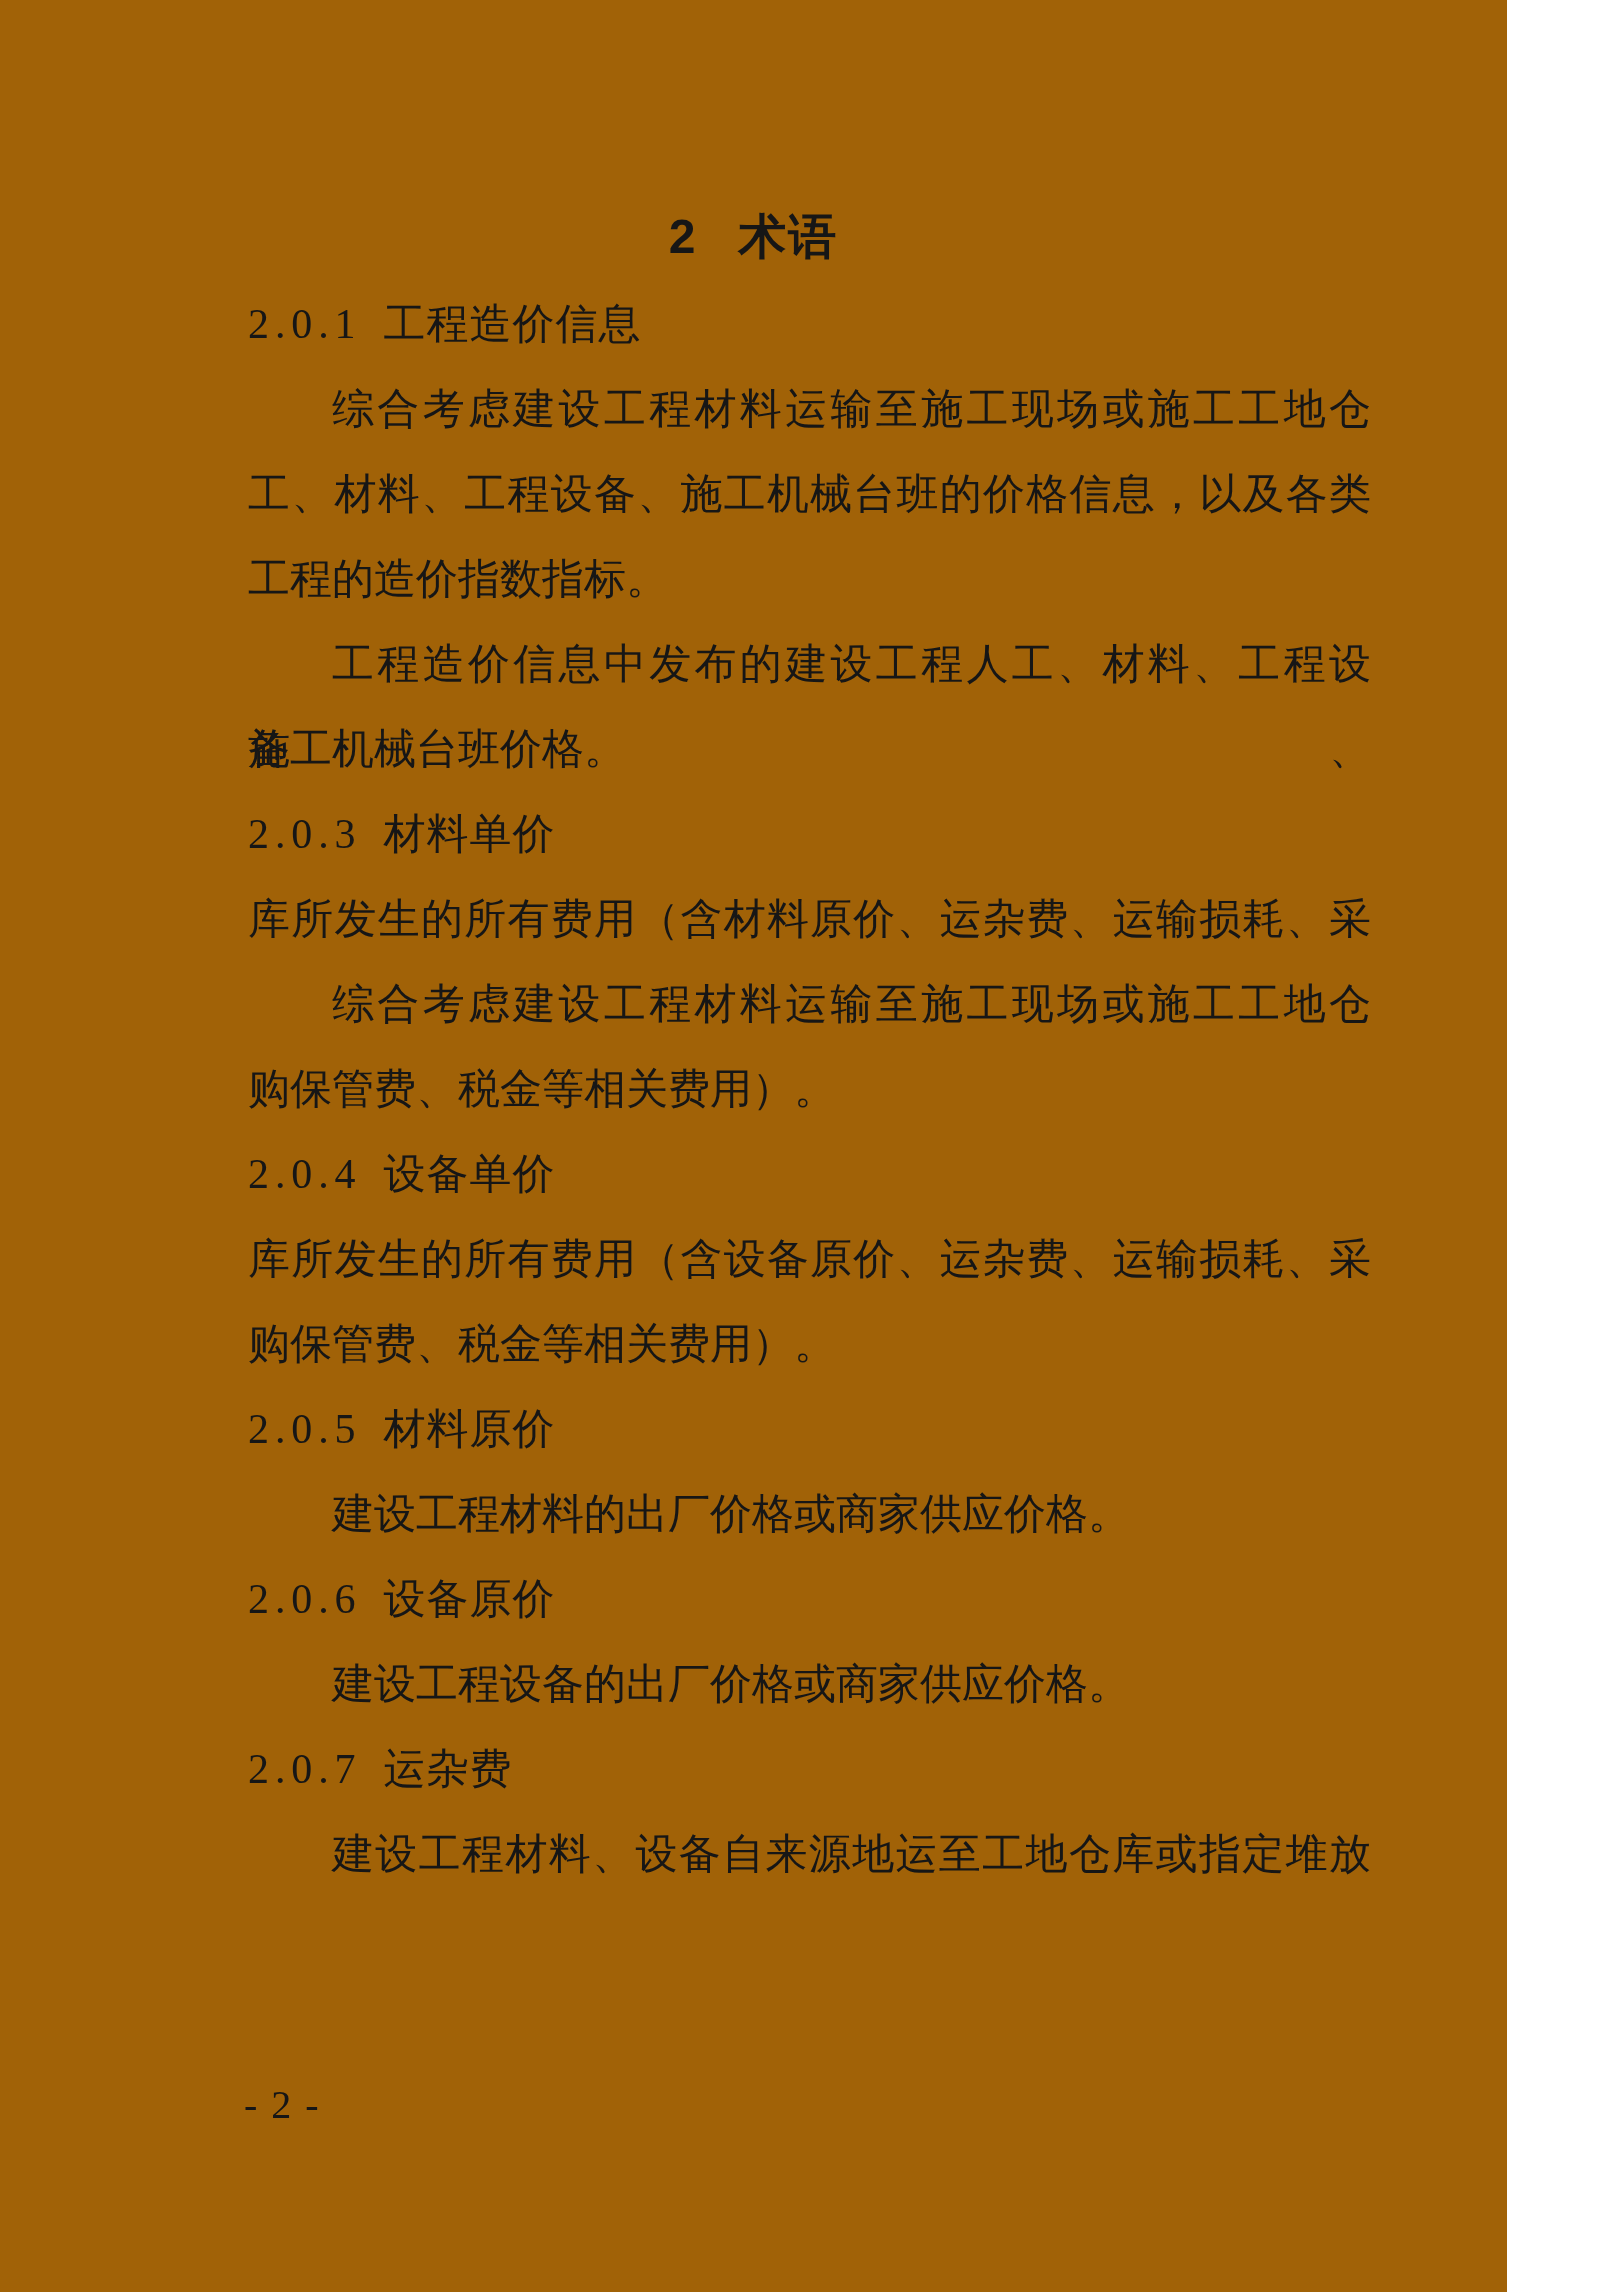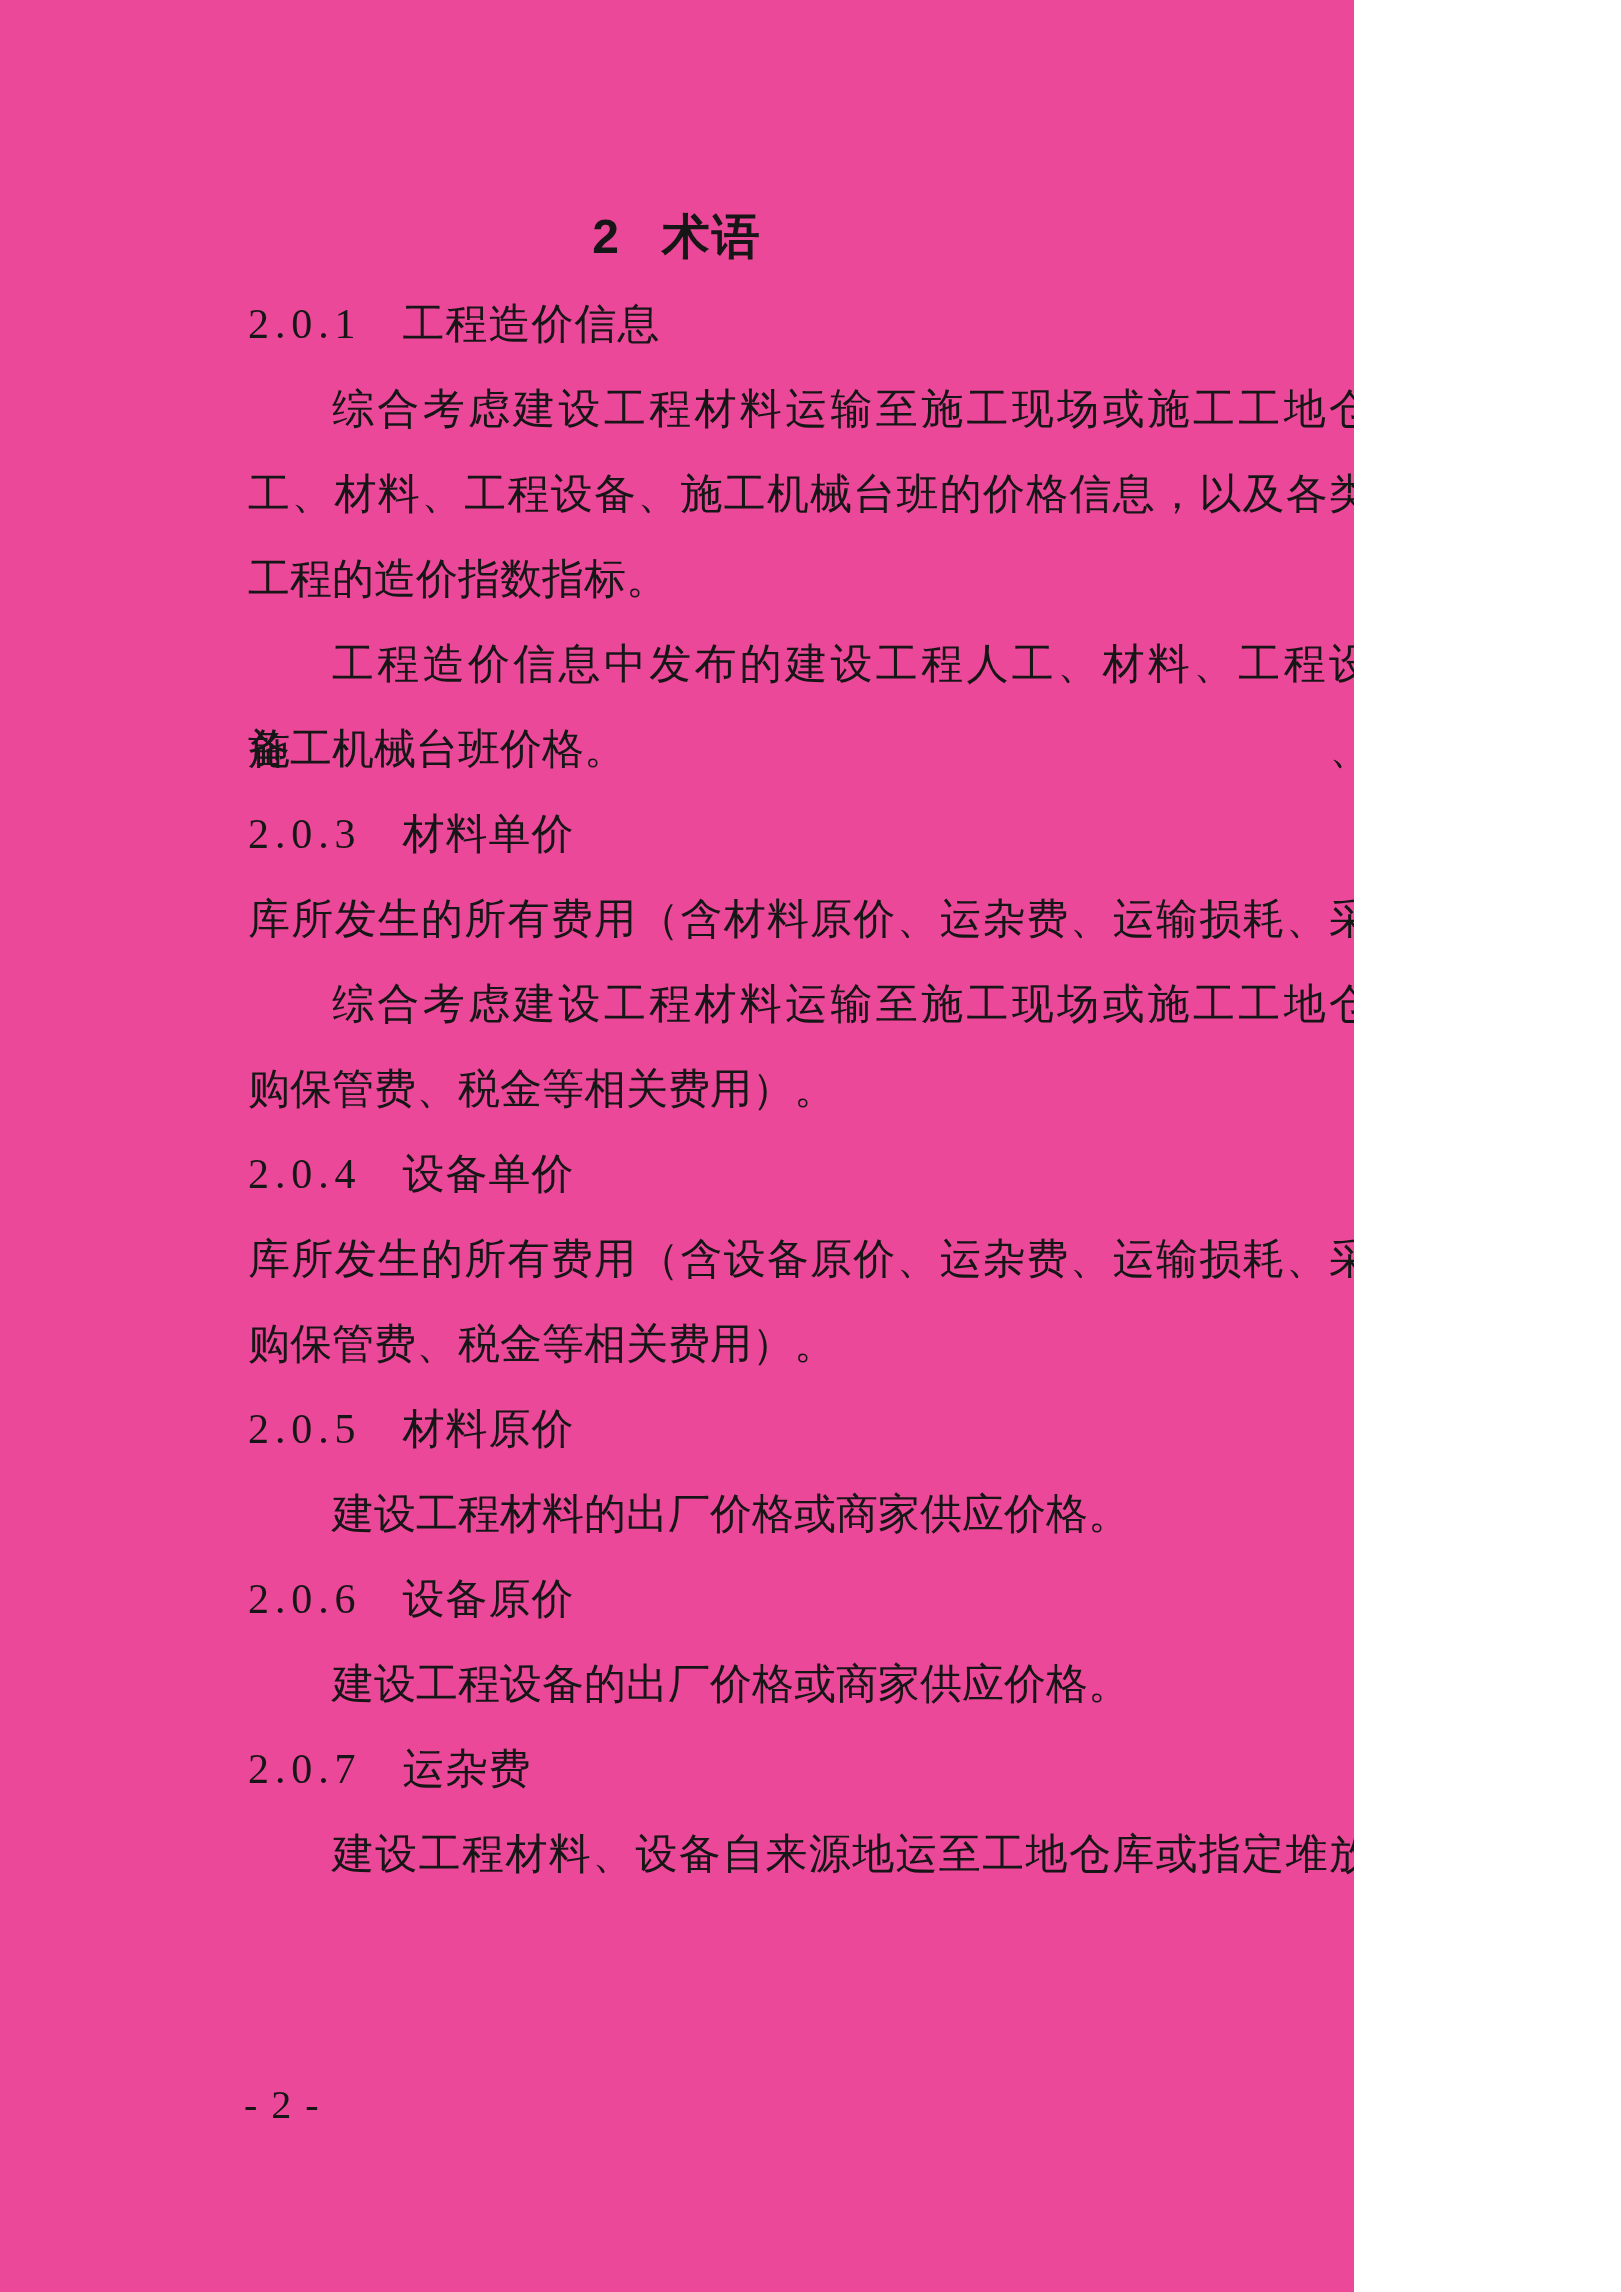--- a/index.html
+++ b/index.html
@@ -2,23 +2,23 @@
 <html><head>
 <meta charset="utf-8">
 <style>
   html, body {
     margin: 0;
     padding: 0;
     background: #ffffff;
   }
   .page {
     position: relative;
-    width: 1354px;
+    width: 1507px;
     height: 2293px;
-    background: #ec4899;
+    background: #a16207;
     color: #161616;
     font-family: "Liberation Serif", "DejaVu Serif", serif;
     overflow: hidden;
   }
   .doc-title {
     position: absolute;
     top: 209px;
     left: 0;
     width: 100%;
     text-align: center;
@@ -46,21 +46,21 @@
   }
   .line.fill {
     text-align: justify;
     text-align-last: justify;
   }
   .line.indent {
     text-indent: 84px;
   }
   .heading .sec-num {
     letter-spacing: 5.9px;
-    margin-right: 41px;
+    margin-right: 22px;
   }
   .heading .sec-term {
     letter-spacing: 1px;
   }
   .page-number {
     position: absolute;
     left: 244px;
     top: 2079px;
     font-size: 40px;
     line-height: 51px;

